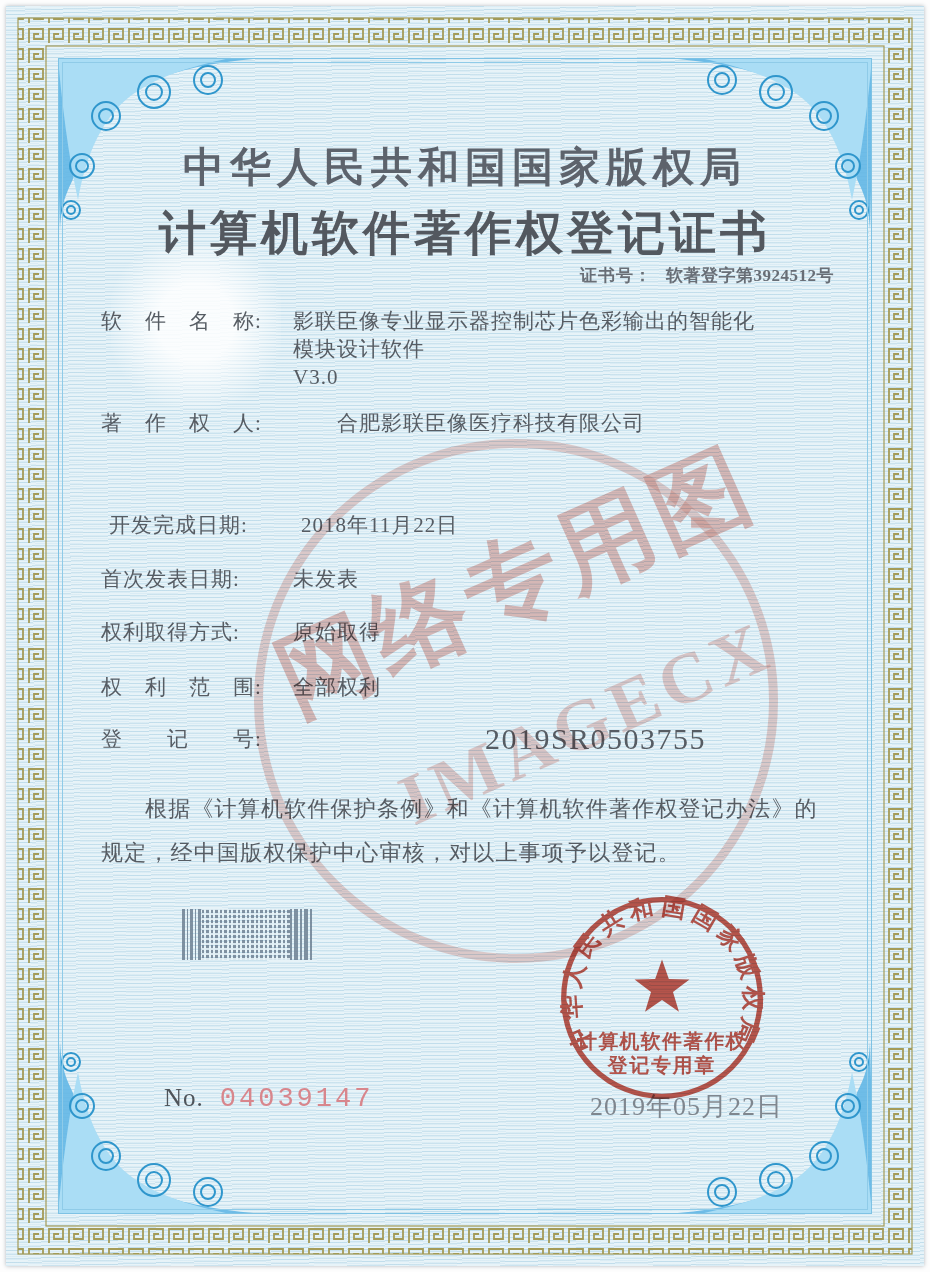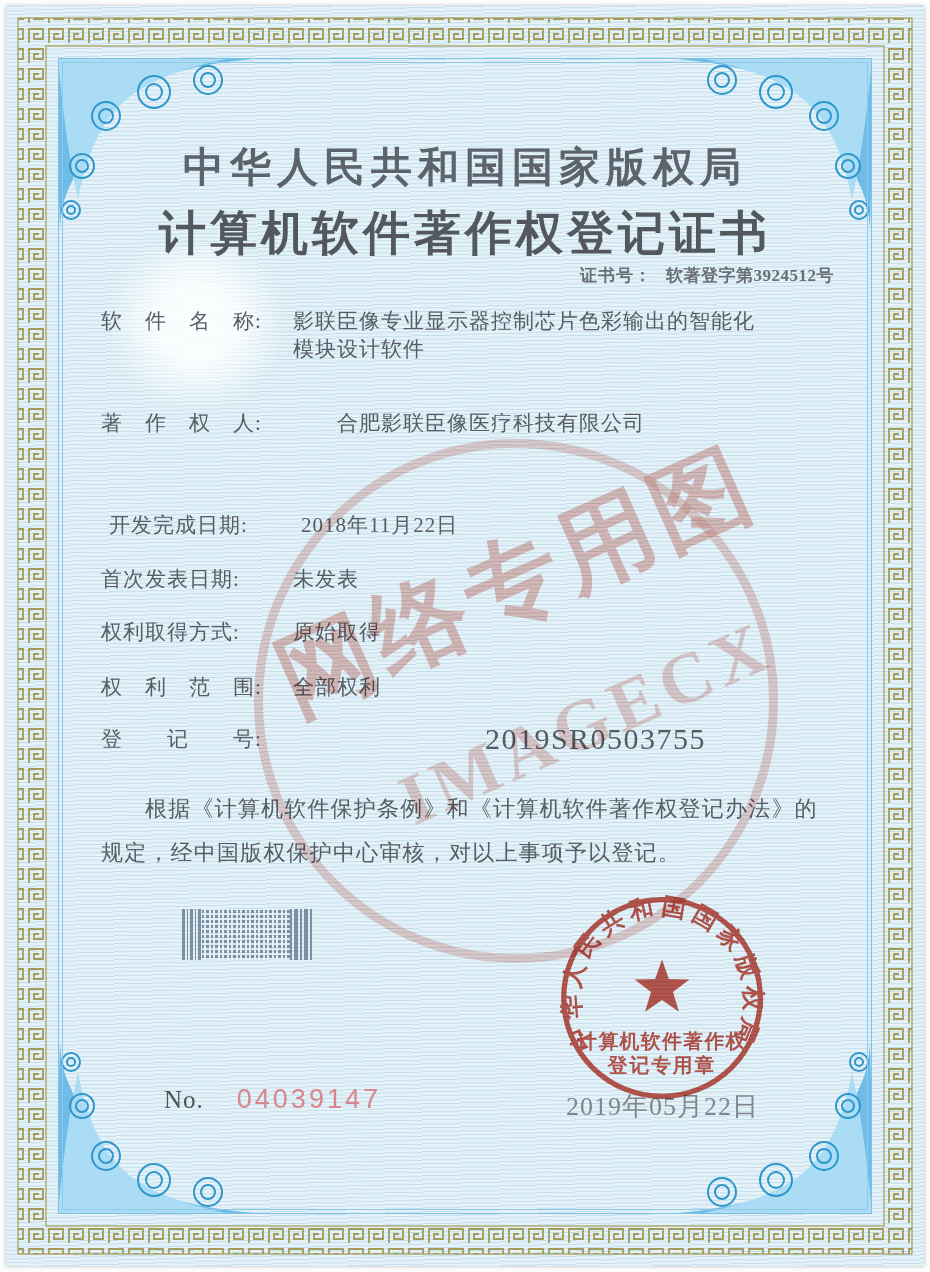--- a/index.html
+++ b/index.html
@@ -61,25 +61,25 @@
     background:
       repeating-linear-gradient(0deg, rgba(231,243,248,.9) 0 2px, rgba(231,243,248,0) 2px 5px) 20px 0/88px 100% no-repeat,
       repeating-linear-gradient(90deg, #6e8093 0 2px, rgba(0,0,0,0) 2px 4px, #6e8093 4px 7px, rgba(0,0,0,0) 7px 9px) 20px 0/88px 100% no-repeat,
       repeating-linear-gradient(90deg, #6e8093 0 3px, rgba(0,0,0,0) 3px 5px, #6e8093 5px 6px, rgba(0,0,0,0) 6px 8px) 0 0/20px 100% no-repeat,
       repeating-linear-gradient(90deg, #6e8093 0 2px, rgba(0,0,0,0) 2px 4px, #6e8093 4px 8px, rgba(0,0,0,0) 8px 10px) right 0 top 0/24px 100% no-repeat;
   }
   
   .serial{position:absolute;left:158px;top:1078px;white-space:nowrap;}
   .serial .pfx{font-size:25px;color:#4e545a;letter-spacing:1px;}
   .serial .num{
-    font-family:Liberation Sans, sans-serif;
-    font-size:27px;color:#d8868c;letter-spacing:3px;margin-left:33px;
+    font-family:Liberation Mono, monospace;
+    font-size:27px;color:#d8868c;letter-spacing:3px;margin-left:16px;
   }
   .seal-date{
-    position:absolute;left:560px;top:1083px;font-size:26px;color:#7f868e;letter-spacing:1px;white-space:nowrap;
+    position:absolute;left:584px;top:1083px;font-size:26px;color:#7f868e;letter-spacing:1px;white-space:nowrap;
   }
   
   .wm{position:absolute;inset:0;pointer-events:none;mix-blend-mode:multiply;}
   .wm-circle{
     position:absolute;left:248px;top:433px;width:506px;height:506px;border-radius:50%;
     border:9px solid rgba(221,148,138,.42);
   }
   .wm-cn{
     position:absolute;left:230px;top:512px;width:560px;text-align:center;
     font-size:96px;font-weight:bold;color:rgba(219,140,130,.55);letter-spacing:6px;
@@ -136,20 +136,21 @@
   <div class="title">计算机软件著作权登记证书</div>
   <div class="certno">
     <span>证书号：</span><span class="cv">软著登字第3924512号</span>
   </div>
 
   <div class="row r-sw">
     <span class="lbl">软　件　名　称:</span>
     <div class="val">
       <div class="vline">影联臣像专业显示器控制芯片色彩输出的智能化</div>
       <div class="vline">模块设计软件</div>
+      <div class="vline">V3.0</div>
     </div>
   </div>
 
   <div class="row r-own">
     <span class="lbl">著　作　权　人:</span>
     <div class="val">合肥影联臣像医疗科技有限公司</div>
   </div>
 
   <div class="row r-dev">
     <span class="lbl">开发完成日期:</span>

